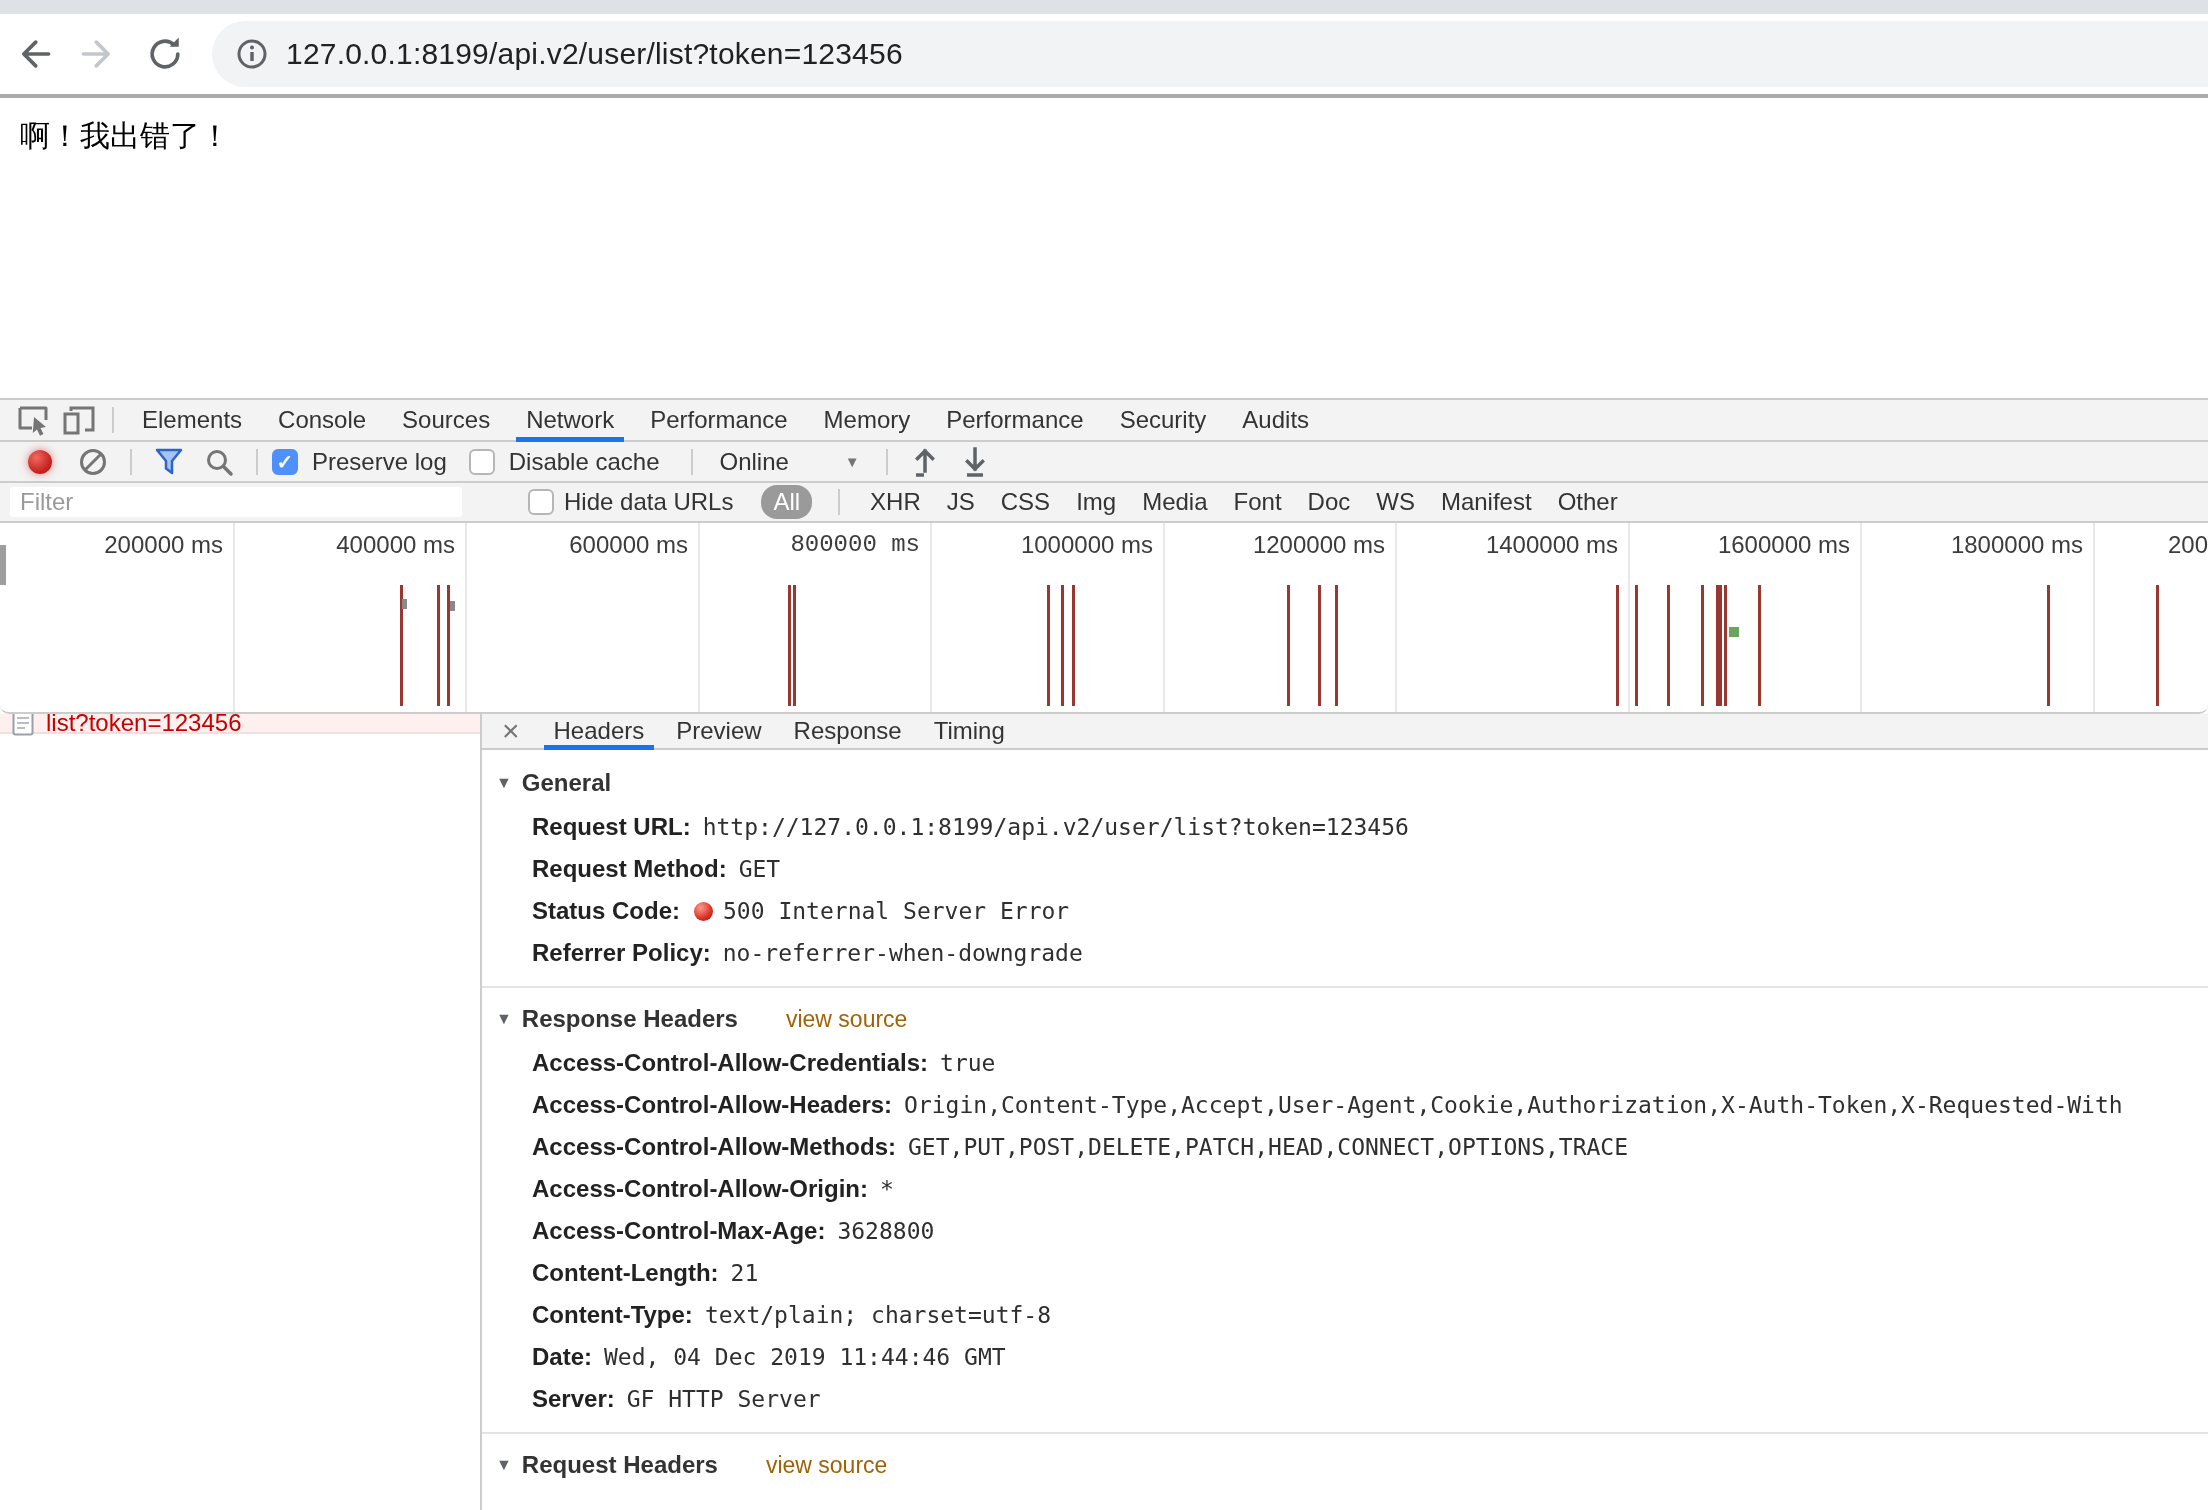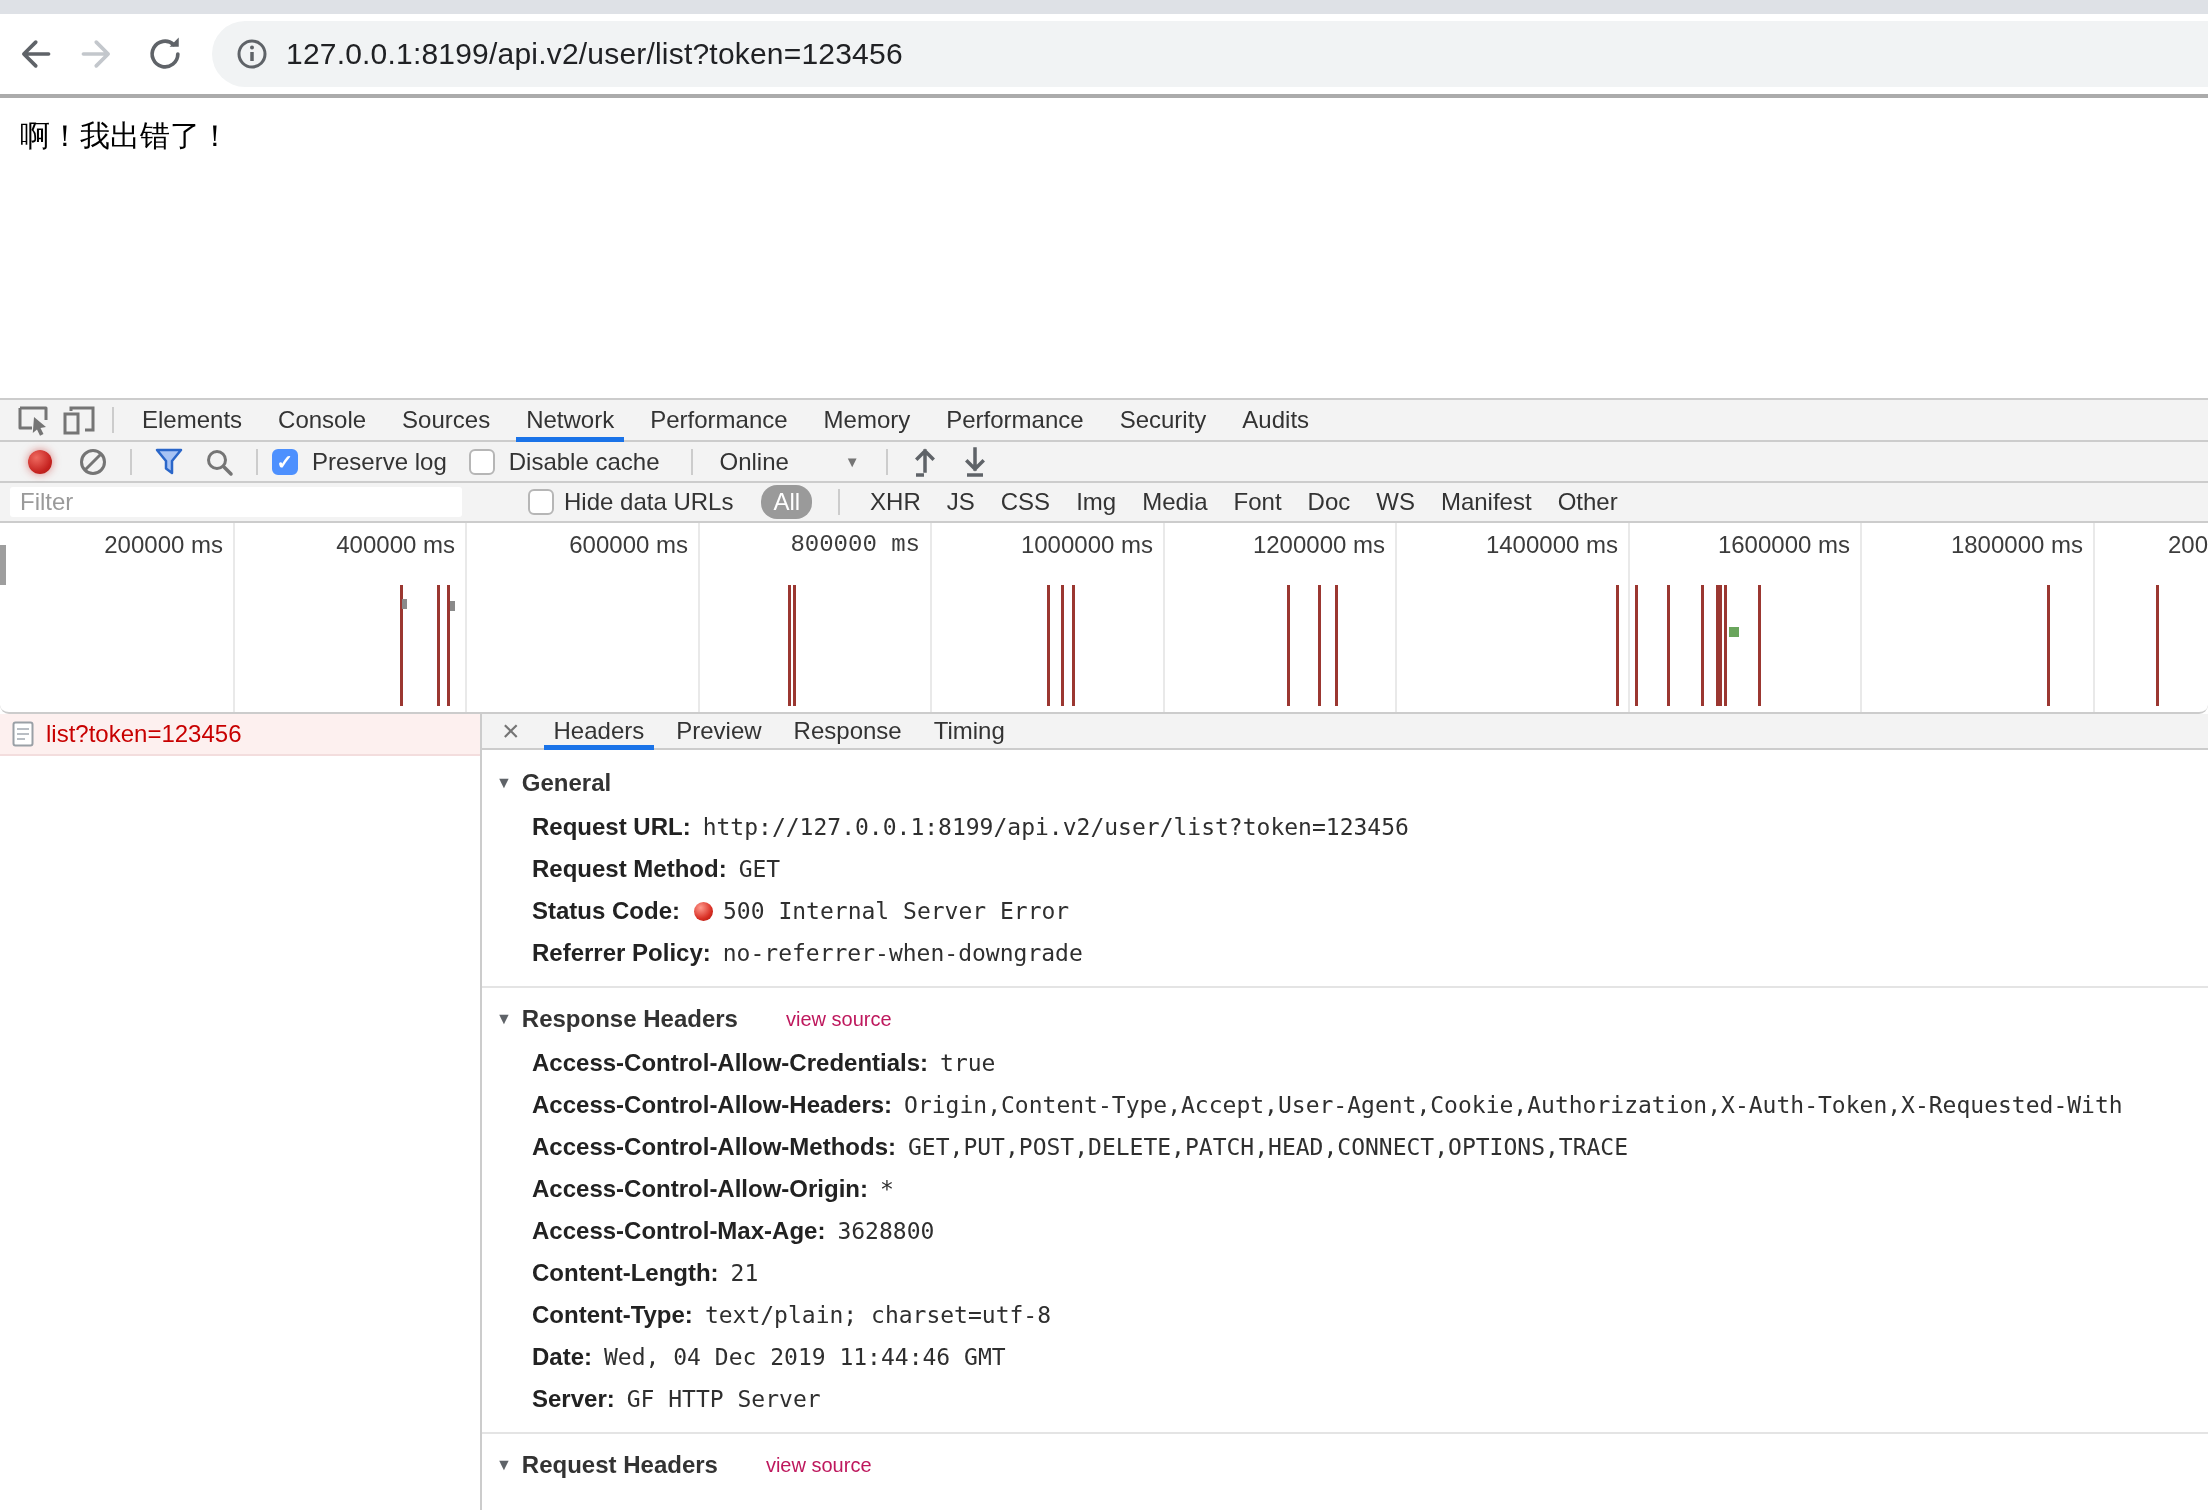--- a/index.html
+++ b/index.html
@@ -53,34 +53,34 @@
   .timeline { position:relative; height:191px; background:#fff; border-bottom:2px solid #ccc; flex:none; overflow:hidden;border-radius:9px; }
   .grid-v { position:absolute; top:0; bottom:0; width:2px; background:#e9e9e9; }
   .t-label { position:absolute; top:8px; font-size:24px; color:#3c3c3c; white-space:nowrap; }
   .ev-line { position:absolute; top:62px; bottom:6px; background:#9b3731; }
   .t-nub { position:absolute; left:0; top:22px; width:6px; height:40px; background:#9e9e9e; }
   .mark { position:absolute; }
 
   .dt-main { flex:1; display:flex; min-height:0; }
   .panel-left { width:482px; flex:none; border-right:2px solid #ccc; display:flex; flex-direction:column; background:#fff; }
   .name-hdr { height:36px; background:#f3f3f3; border-bottom:2px solid #ccc; display:flex; align-items:center; padding-left:14px; color:#333; flex:none; }
-  .req-row { height:42px; background:#fdf0ef; border-bottom:2px solid #f3dddd; display:flex; align-items:center; padding-left:12px; gap:12px; flex:none; }
+  .req-row { height:20px; background:#fdf0ef; border-bottom:2px solid #f3dddd; display:flex; align-items:center; padding-left:12px; gap:12px; flex:none; }
   .req-name { color:#c80000; font-size:24px; }
 
   .panel-right { flex:1; display:flex; flex-direction:column; min-width:0; background:#fff; }
   .det-tabs { height:36px; background:#f3f3f3; border-bottom:2px solid #ccc; display:flex; align-items:center; flex:none; }
   .det-close { padding:0 18px 0 20px; color:#757575; font-size:30px; line-height:30px; }
   .det-tab { position:relative; height:100%; display:flex; align-items:center; padding:0 16px; color:#333; }
   .det-tab.active::after { content:""; position:absolute; left:6px; right:6px; bottom:-2px; height:5px; background:var(--blue); }
 
   .det-body { flex:1; overflow:hidden; padding:10px 0 0 14px; }
   .sec-hdr { display:flex; align-items:center; height:46px; }
   .sec-arrow { font-size:16px; color:#5f6368; margin-right:10px; }
   .sec-title { font-weight:bold; color:#333; font-size:24px; }
-  .view-src { color:#be185d; font-size:20px; margin-left:48px; }
+  .view-src { color:#a16207; font-size:23px; margin-left:48px; }
   .kv { line-height:42px; margin-left:36px; white-space:nowrap; }
   .kv .k { font-weight:bold; color:#222; margin-right:12px; }
   .kv .v { font-family:"DejaVu Sans Mono", monospace; font-size:23px; color:#2f2f2f; }
   .status-dot { display:inline-block; width:19px; height:19px; border-radius:50%; margin:0 10px 0 2px; vertical-align:-2px;
                 background:radial-gradient(circle at 35% 30%, #ff9a8d, #d93025 60%, #a31208); }
   .sec-div { border-top:2px solid #e4e4e4; margin:12px 0 8px -14px; }
 
   svg { display:block; }
 </style>
 </head>

